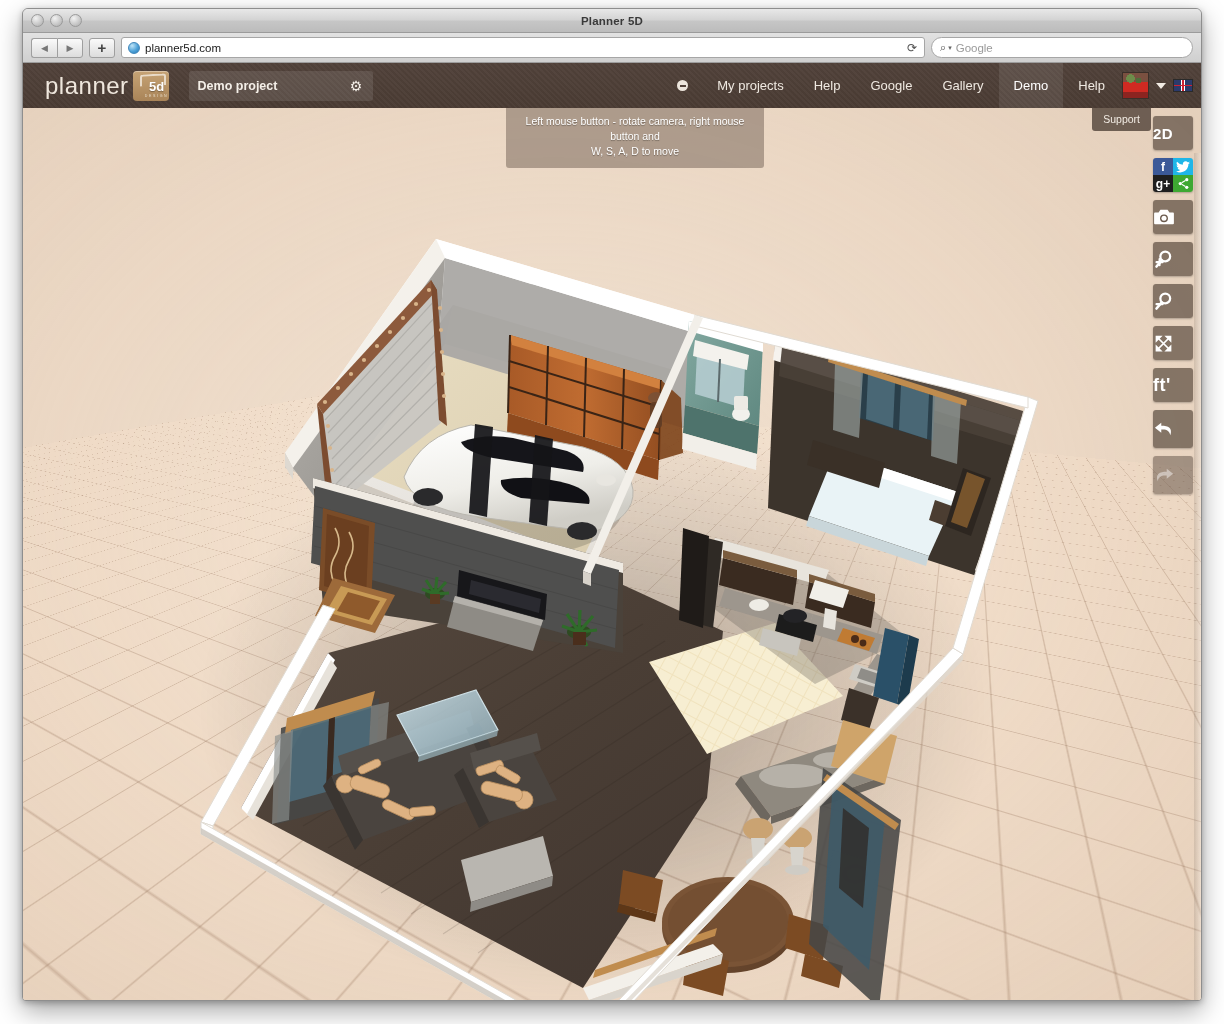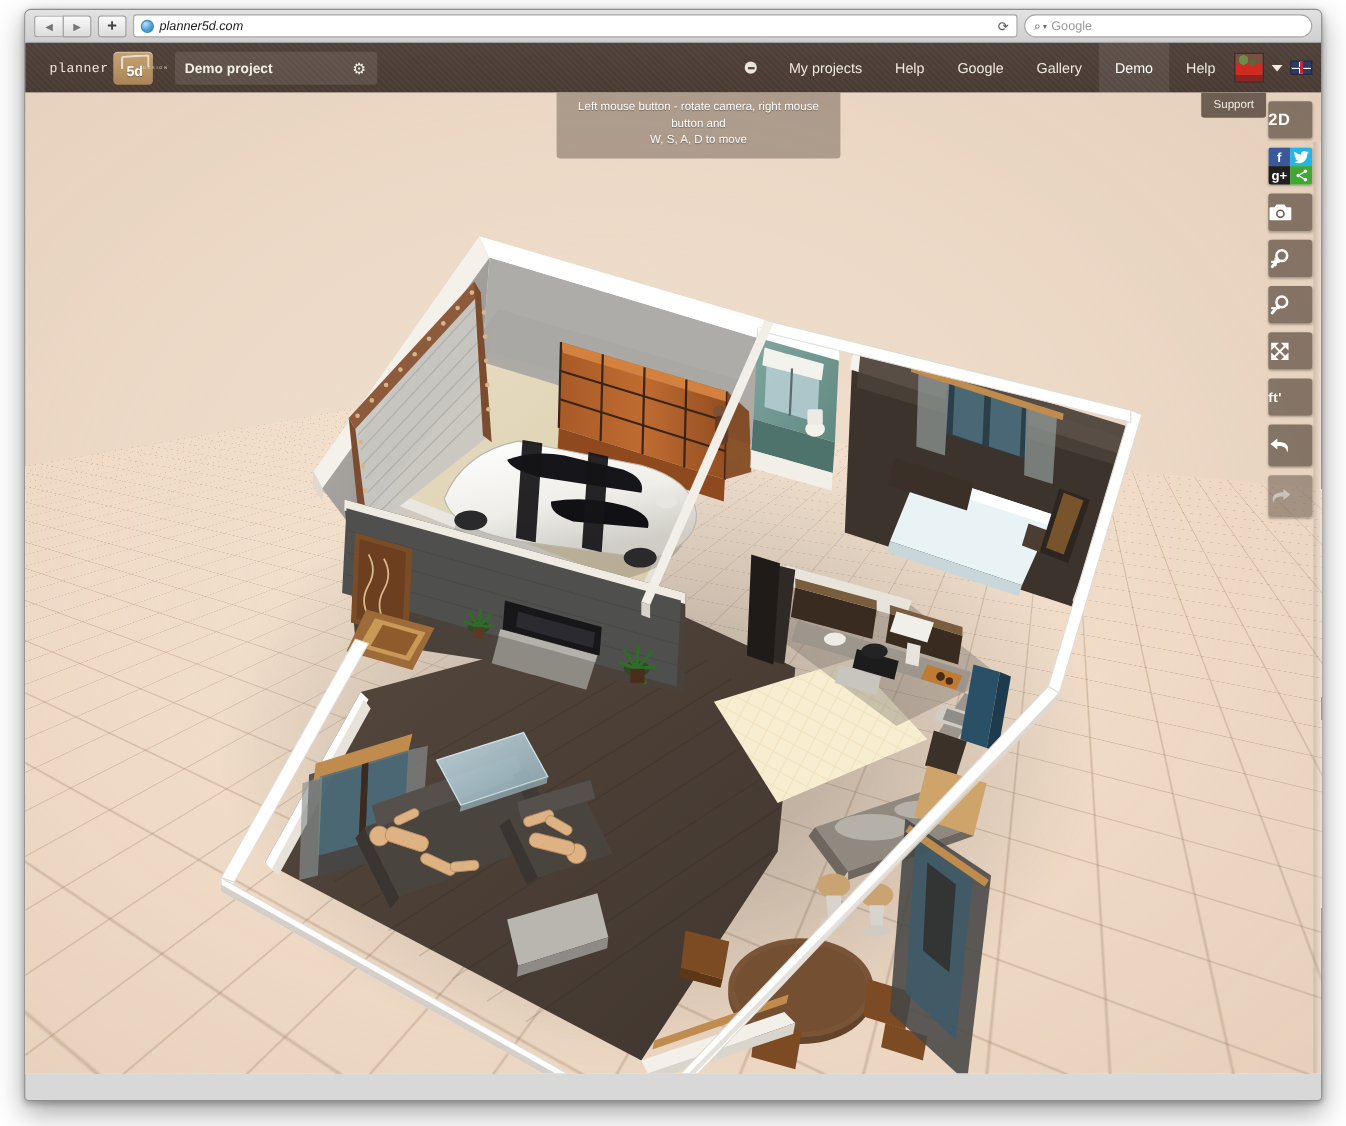--- a/index.html
+++ b/index.html
@@ -77,21 +77,21 @@
     display: flex; align-items: center;
     padding: 0 6px; gap: 5px;
     position: relative;
   }
   .globe-icon {
     width: 12px; height: 12px; border-radius: 50%;
     background: radial-gradient(circle at 32% 28%, #bfe4f7, #4ea2d8 55%, #2a79b5 100%);
     border: 1px solid #3f86ba;
     flex: 0 0 auto;
   }
-  #url-text { font-size: 11.5px; color: #1a1a1a; font-style: italic; }
+  #url-text { font-size: 11.5px; color: #1a1a1a; }
   #reload-btn {
     position: absolute; right: 4px; top: 2px;
     width: 16px; height: 16px;
     font-size: 12px; color: #555;
     display: flex; align-items: center; justify-content: center;
   }
   #search-field {
     width: 262px; height: 21px;
     background: #fff;
     border: 1px solid #a6a6a6; border-radius: 11px;
@@ -118,31 +118,31 @@
       repeating-linear-gradient(45deg, rgba(255,255,255,0.022) 0 2px, rgba(0,0,0,0.022) 2px 4px),
       linear-gradient(to bottom, #51423a 0%, #4a3b33 100%);
     display: flex; align-items: center;
     z-index: 30;
   }
   #brand {
     display: flex; align-items: center;
     margin-left: 22px; gap: 4px;
   }
   #brand-word {
-    font-size: 12px; color: #efe7dd;
-    font-family: Liberation Mono, monospace;
+    font-size: 24px; color: #efe7dd;
+    font-family: Liberation Sans, sans-serif;
     letter-spacing: 0.5px;
   }
   #brand-badge {
     width: 36px; height: 30px;
     background: linear-gradient(to bottom, #c6a375, #a98458);
     border-radius: 4px;
     position: relative;
-    display: flex; flex-direction: row;
-    align-items: center; justify-content: space-between;
+    display: flex; flex-direction: column;
+    align-items: center; justify-content: center;
     box-shadow: inset 0 1px 0 rgba(255,255,255,0.35);
     padding-left: 12px;
   }
   #brand-badge::before {
     content: "";
     position: absolute; top: 3px; left: 7px;
     width: 22px; height: 10px;
     border: 2px solid #f0e6d8;
     border-bottom: none;
     border-radius: 3px 3px 0 0;
@@ -305,21 +305,21 @@
     width: 40px; height: 34px;
     background: rgba(104,88,76,0.78);
     border-radius: 3px;
     display: flex; align-items: center; justify-content: flex-start;
     color: #ffffff;
     box-shadow: 0 1px 2px rgba(0,0,0,0.25);
   }
   .tool-btn.tall { height: 38px; }
   .tool-btn.dim { color: rgba(255,255,255,0.42); background: rgba(104,88,76,0.55); }
   .tool-label { font-size: 15px; font-weight: bold; letter-spacing: 0.5px; }
-  .tool-label.small { font-size: 12px; }
+  .tool-label.small { font-size: 18px; }
 
   #social-grid {
     width: 40px; height: 34px;
     display: grid;
     grid-template-columns: 1fr 1fr;
     grid-template-rows: 1fr 1fr;
     border-radius: 3px;
     overflow: hidden;
     box-shadow: 0 1px 2px rgba(0,0,0,0.25);
   }
@@ -348,20 +348,28 @@
     right: 0; top: 45px; bottom: 0;
     width: 7px;
     background: linear-gradient(to right, rgba(0,0,0,0.10), rgba(255,255,255,0.25));
   }
 </style>
 </head>
 <body>
 
 <div id="browser-window">
 
+  <div id="titlebar">
+    <div id="window-controls">
+      <div class="win-btn"></div>
+      <div class="win-btn"></div>
+      <div class="win-btn"></div>
+    </div>
+    <div id="window-title">Planner 5D</div>
+  </div>
 
   <div id="browser-toolbar">
     <div class="nav-group">
       <div class="nav-btn">◀</div>
       <div class="nav-btn">▶</div>
     </div>
     <div class="plus-btn">+</div>
     <div id="url-field">
       <span class="globe-icon"></span>
       <span id="url-text">planner5d.com</span>

